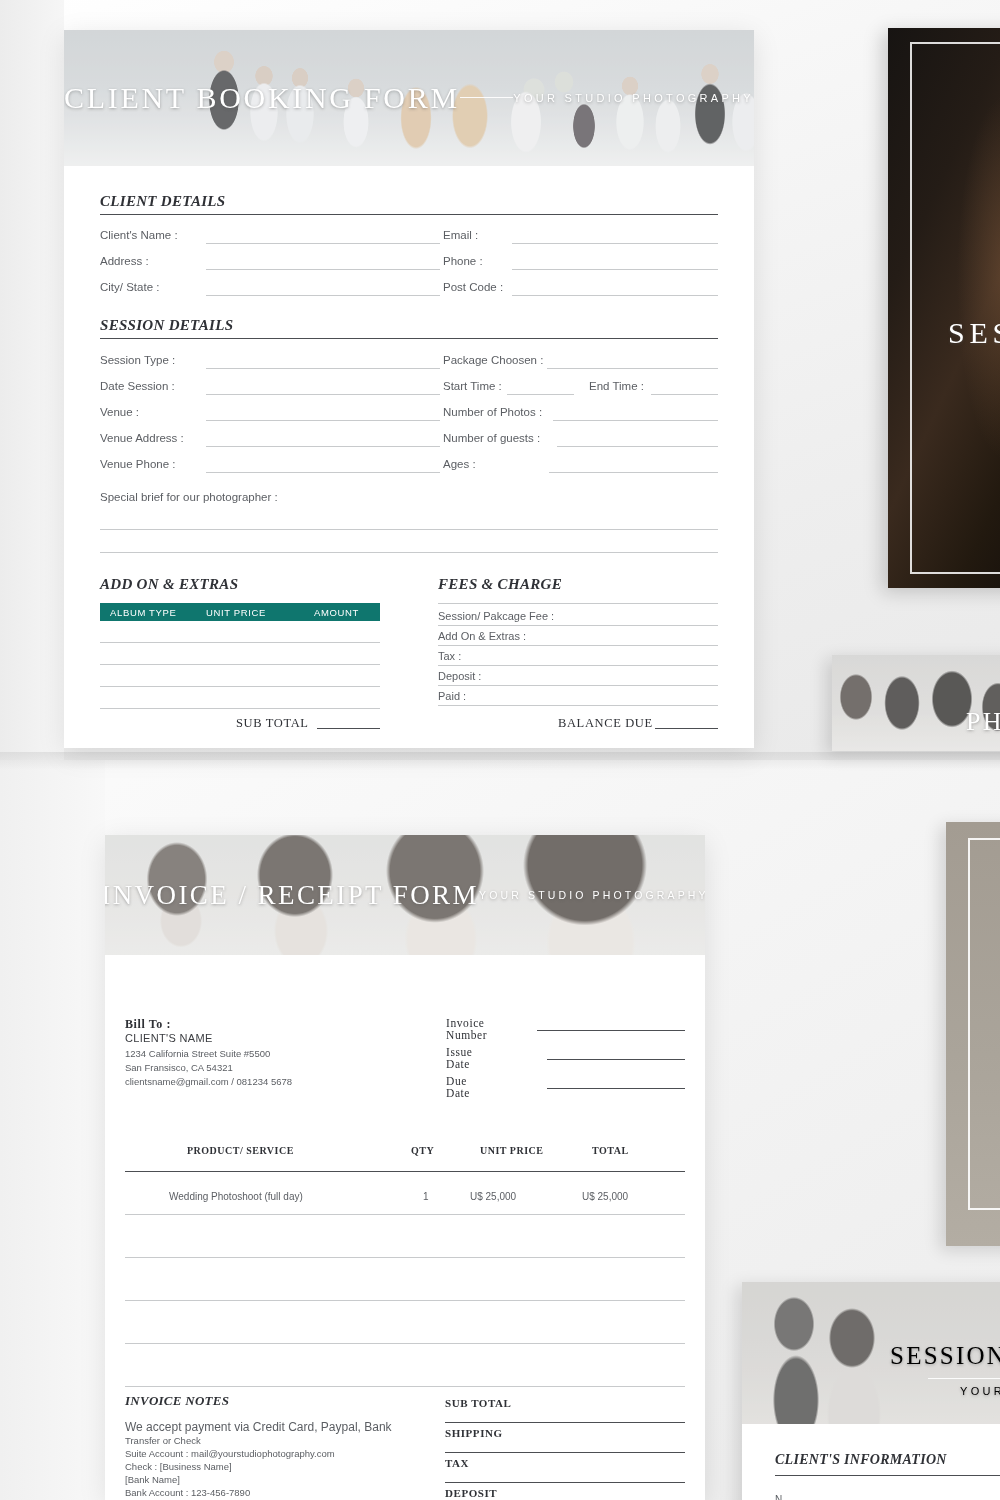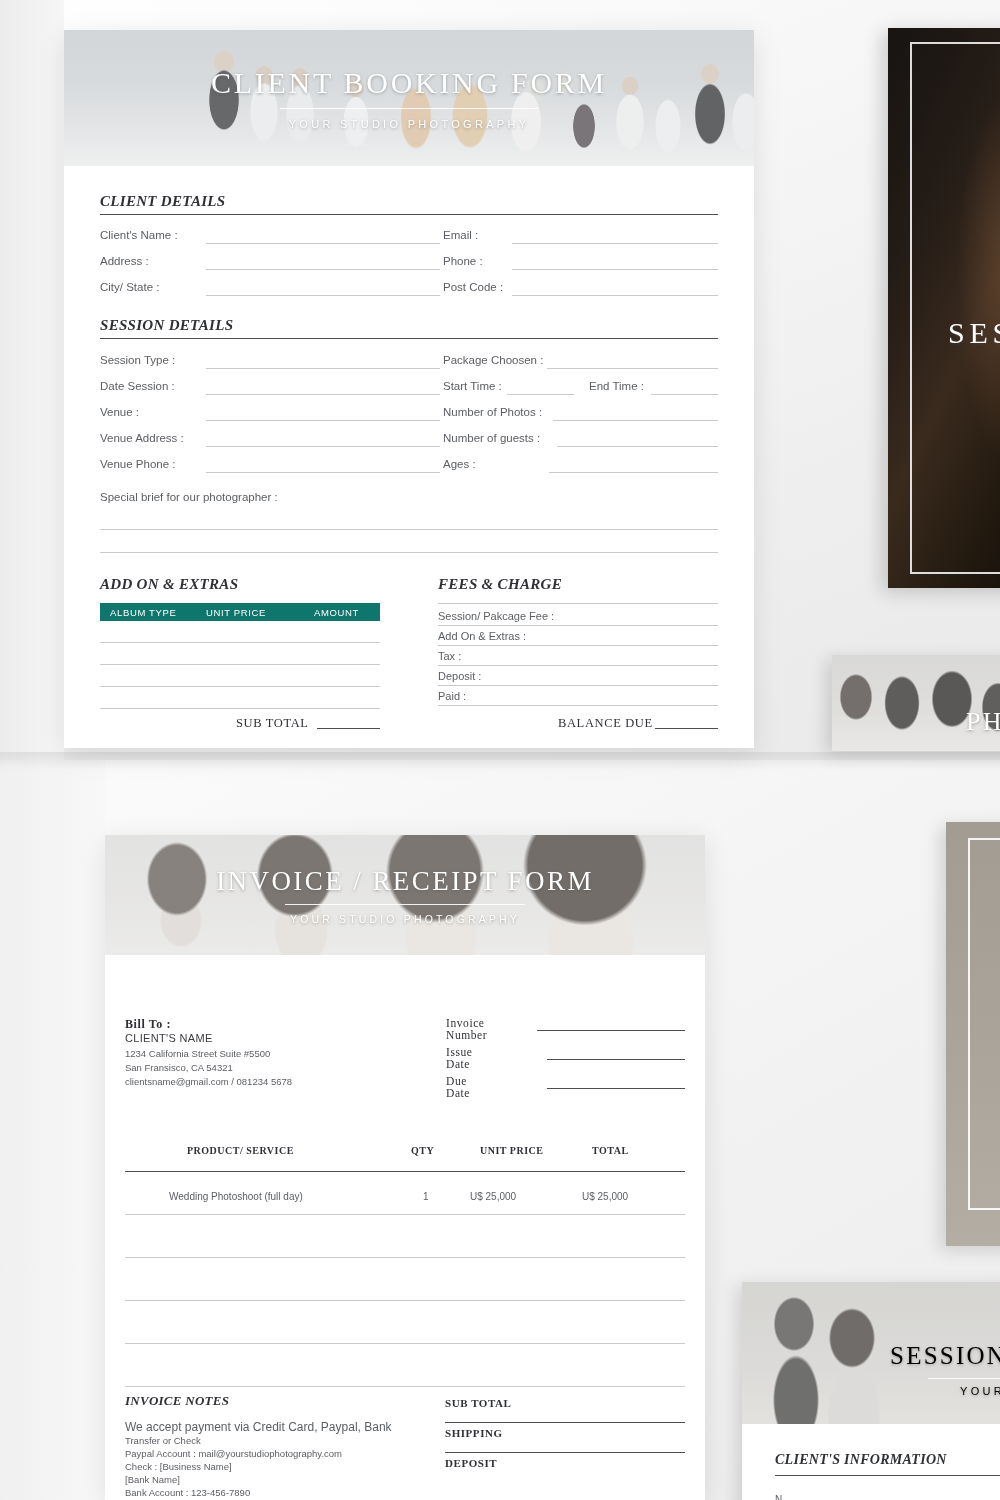--- a/index.html
+++ b/index.html
@@ -37,21 +37,21 @@
   .sheet { position: absolute; background: #ffffff; overflow: hidden; }
 
   
   .banner { position: relative; overflow: hidden; }
   .banner .ph { position: absolute; inset: 0; }
   .banner .overlay {
     position: absolute; inset: 0;
     background: rgba(232,233,232,0.30);
   }
   .banner .btext {
-    position: absolute; inset: 0; display: flex; flex-direction: column;
+    position: absolute; inset: 0; display: flex; flex-direction: row;
     align-items: center; justify-content: center; color: #fff;
   }
   .btitle {
     font-family: "Liberation Serif", serif;
     letter-spacing: .09em;
     text-shadow: 0 1px 3px rgba(80,80,80,.45);
     white-space: nowrap;
   }
   .brule { background: #fff; opacity: .9; }
   .bsub {
@@ -408,32 +408,36 @@
     <div class="fld-line" style="width:560px; margin-top:42px;"></div>
     <div class="fld-line" style="width:560px; margin-top:42px;"></div>
     <div class="fld-line" style="width:560px; margin-top:42px;"></div>
     <div class="fld-line" style="width:560px; margin-top:42px;"></div>
   </div>
 
   <div class="sec-title" style="position:absolute; left:20px; top:558px; font-size:13px;">INVOICE NOTES</div>
   <div style="position:absolute; left:20px; top:586px; width:290px;">
     <div class="fld-label" style="font-size:12px; line-height:13px;">We accept payment via Credit Card, Paypal, Bank</div>
     <div class="fld-label" style="font-size:9.5px; line-height:13px;">Transfer or Check</div>
-    <div class="fld-label" style="font-size:9.5px; line-height:13px;">Paypal Account : mail@yourstudiophotography.com</div>
+    <div class="fld-label" style="font-size:9.5px; line-height:13px;">Suite Account : mail@yourstudiophotography.com</div>
     <div class="fld-label" style="font-size:9.5px; line-height:13px;">Check : [Business Name]</div>
     <div class="fld-label" style="font-size:9.5px; line-height:13px;">[Bank Name]</div>
     <div class="fld-label" style="font-size:9.5px; line-height:13px;">Bank Account : 123-456-7890</div>
   </div>
 
   <div style="position:absolute; left:340px; top:558px; width:240px;">
     <div style="position:relative; height:30px;">
       <span class="serif-lbl" style="font-size:11px; font-weight:700;">SUB TOTAL</span>
       <div class="dark-line" style="position:absolute; left:0; bottom:0; width:240px;"></div>
     </div>
     <div style="position:relative; height:30px;">
       <span class="serif-lbl" style="font-size:11px; font-weight:700;">SHIPPING</span>
       <div class="dark-line" style="position:absolute; left:0; bottom:0; width:240px;"></div>
     </div>
     <div style="position:relative; height:30px;">
+      <span class="serif-lbl" style="font-size:11px; font-weight:700;">TAX</span>
+      <div class="dark-line" style="position:absolute; left:0; bottom:0; width:240px;"></div>
+    </div>
+    <div style="position:relative; height:30px;">
       <span class="serif-lbl" style="font-size:11px; font-weight:700;">DEPOSIT</span>
     </div>
   </div>
 </div>
 
 </body></html>

